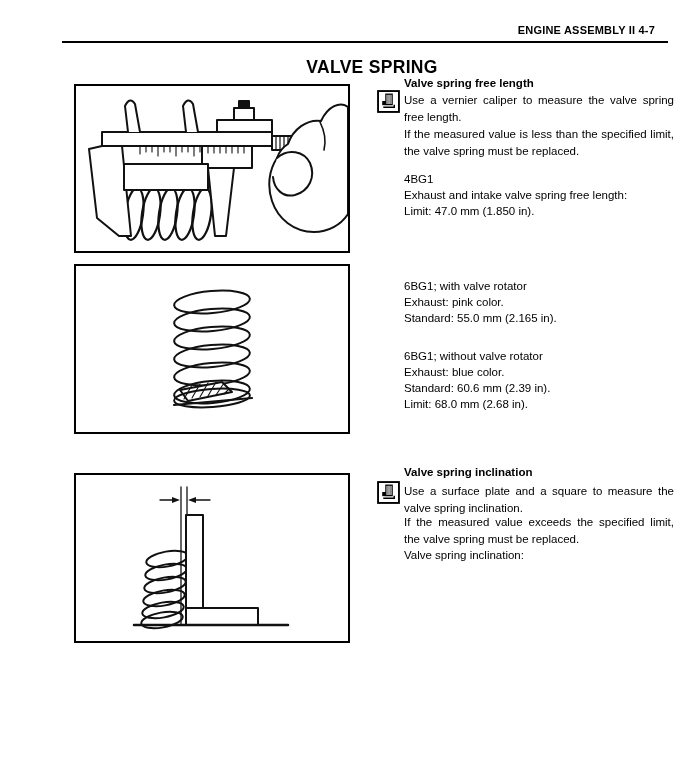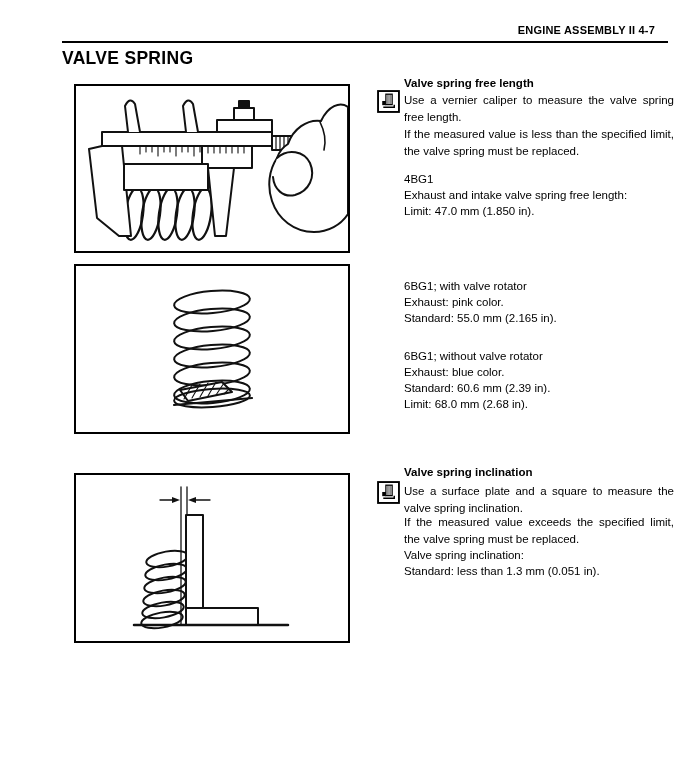--- a/index.html
+++ b/index.html
@@ -10,21 +10,21 @@
     overflow:hidden;
   }
   .hdr{
     position:absolute;top:24px;right:40px;
     font-size:11px;font-weight:bold;letter-spacing:.2px;white-space:nowrap;
   }
   .hdr-rule{
     position:absolute;left:62px;width:606px;top:41px;height:2px;background:#000;
   }
   .page-title{
-    position:absolute;left:62px;width:620px;top:48px;
+    position:absolute;left:62px;width:620px;top:57px;text-align:center;
     font-size:17.5px;font-weight:bold;letter-spacing:.3px;
   }
   .fig{
     position:absolute;left:74px;width:272px;height:165px;
     border:2px solid #000;background:#fff;
   }
   .fig svg{display:block;width:272px;height:165px;}
   #fig2,#fig3{height:166px;}
   #fig2 svg,#fig3 svg{height:166px;}
   .h{
@@ -184,14 +184,13 @@
     <rect x="5" y="10.5" width="3.5" height="4" fill="#000"></rect>
     <path d="M6,16.5h10.5v-2.5" fill="none" stroke="#000" stroke-width="1.4"></path>
   </svg>
 </span>
 
 <div class="para" style="top:483px">Use a surface plate and a square to measure the valve spring inclination.</div>
 <div class="para" style="top:514px">If the measured value exceeds the specified limit, the valve spring must be replaced.</div>
 
 <div class="spec" style="top:547px">
   <div class="bold">Valve spring inclination:</div>
-  <div><span class="b">Standard</span><span>: less than 1.3 mm (0.051 in).</span></div>
 </div>
 
 </body></html>

